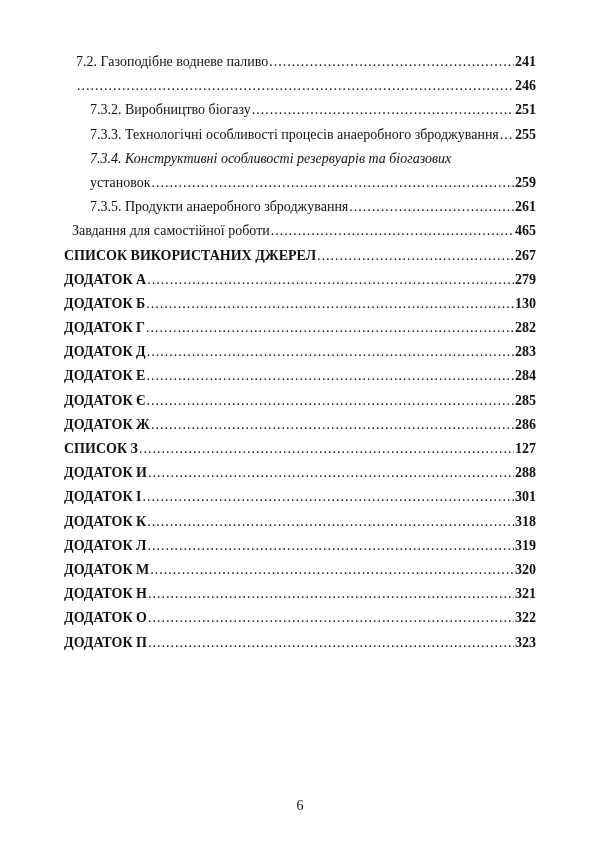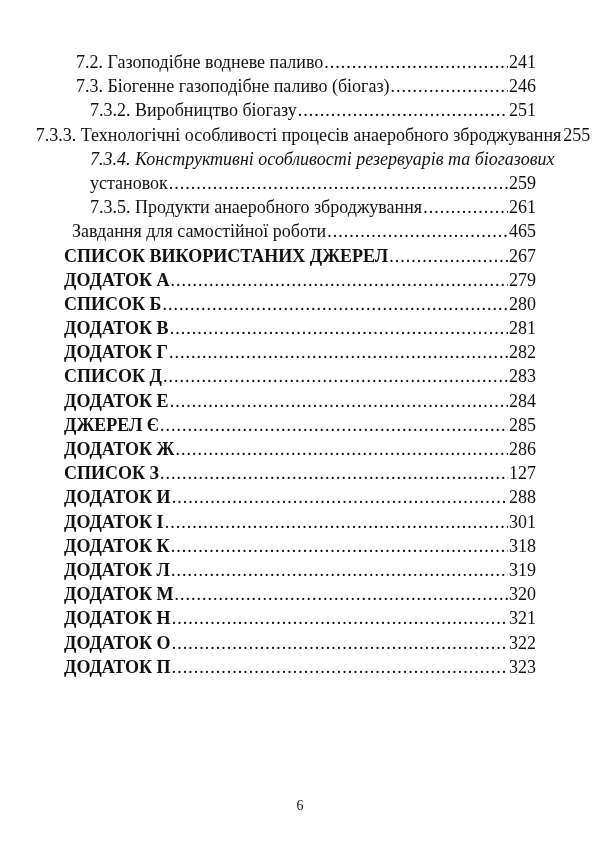--- a/index.html
+++ b/index.html
@@ -17,46 +17,45 @@
     }
     .toc {
       position: absolute;
       left: 64px;
       top: 50px;
       width: 472px;
     }
     .row {
       display: flex;
       align-items: baseline;
-      font-size: 18px;
+      font-size: 14px;
       line-height: 24.2px;
       height: 24.2px;
       white-space: nowrap;
-      justify-content: center;
     }
     .row.l1 { padding-left: 12px; }
     .row.l2 { padding-left: 26px; }
     .row.l0 { padding-left: 0; font-weight: bold; }
     .row.task { padding-left: 8px; }
     .row .title {
       flex: 0 0 auto;
     }
     .row .dots {
       flex: 1 1 auto;
       overflow: hidden;
       margin: 0 1px;
       letter-spacing: 1px;
       font-weight: normal;
     }
     .row .dots::before {
       content: "........................................................................................................................................................................................................";
     }
     .row .page {
       flex: 0 0 auto;
-      font-weight: normal;
+      font-weight: bold;
     }
     .row.wrap {
       height: auto;
       display: block;
     }
     .row.wrap .line1 {
       display: block;
       line-height: 24.2px;
       font-style: italic;
     }
@@ -77,21 +76,20 @@
 </head>
 <body>
 
 <div class="toc">
   <div class="row l1">
     <span class="title">7.2. Газоподібне водневе паливо</span>
     <span class="dots"></span>
     <span class="page">241</span>
   </div>
   <div class="row l1">
-    <span class="title">7.3. Біогенне газоподібне паливо (біогаз)</span>
     <span class="dots"></span>
     <span class="page">246</span>
   </div>
   <div class="row l2">
     <span class="title">7.3.2. Виробництво біогазу</span>
     <span class="dots"></span>
     <span class="page">251</span>
   </div>
   <div class="row l2">
     <span class="title">7.3.3. Технологічні особливості процесів анаеробного зброджування</span>
@@ -120,46 +118,41 @@
     <span class="title">СПИСОК ВИКОРИСТАНИХ ДЖЕРЕЛ</span>
     <span class="dots"></span>
     <span class="page">267</span>
   </div>
   <div class="row l0">
     <span class="title">ДОДАТОК А</span>
     <span class="dots"></span>
     <span class="page">279</span>
   </div>
   <div class="row l0">
-    <span class="title">СПИСОК Б</span>
-    <span class="dots"></span>
-    <span class="page">280</span>
-  </div>
-  <div class="row l0">
-    <span class="title">ДОДАТОК В</span>
-    <span class="dots"></span>
-    <span class="page">281</span>
+    <span class="title">ДОДАТОК Б</span>
+    <span class="dots"></span>
+    <span class="page">130</span>
   </div>
   <div class="row l0">
     <span class="title">ДОДАТОК Г</span>
     <span class="dots"></span>
     <span class="page">282</span>
   </div>
   <div class="row l0">
-    <span class="title">СПИСОК Д</span>
+    <span class="title">ДОДАТОК Д</span>
     <span class="dots"></span>
     <span class="page">283</span>
   </div>
   <div class="row l0">
     <span class="title">ДОДАТОК Е</span>
     <span class="dots"></span>
     <span class="page">284</span>
   </div>
   <div class="row l0">
-    <span class="title">ДЖЕРЕЛ Є</span>
+    <span class="title">ДОДАТОК Є</span>
     <span class="dots"></span>
     <span class="page">285</span>
   </div>
   <div class="row l0">
     <span class="title">ДОДАТОК Ж</span>
     <span class="dots"></span>
     <span class="page">286</span>
   </div>
   <div class="row l0">
     <span class="title">СПИСОК З</span>

